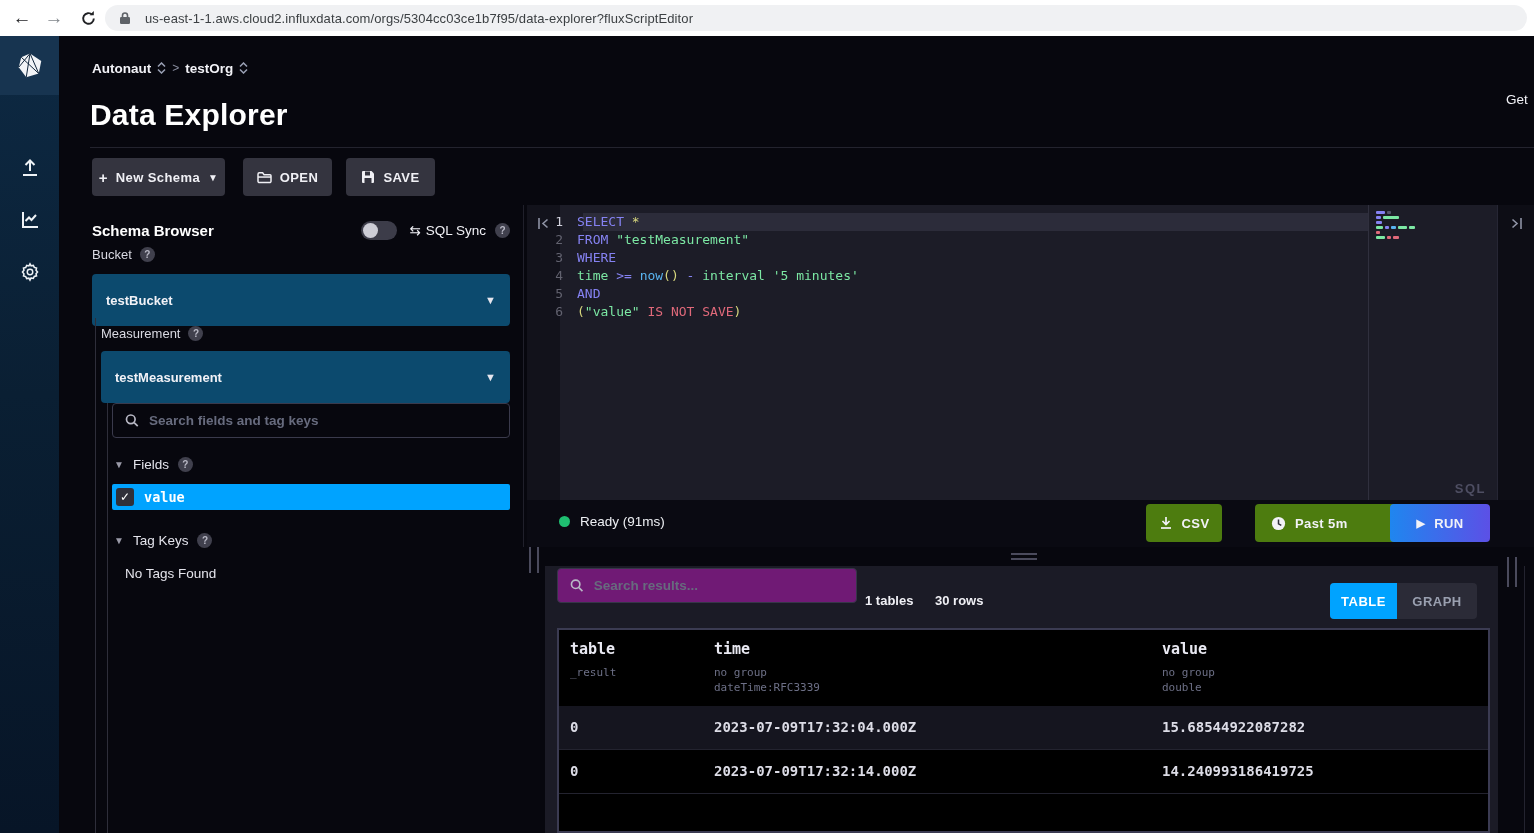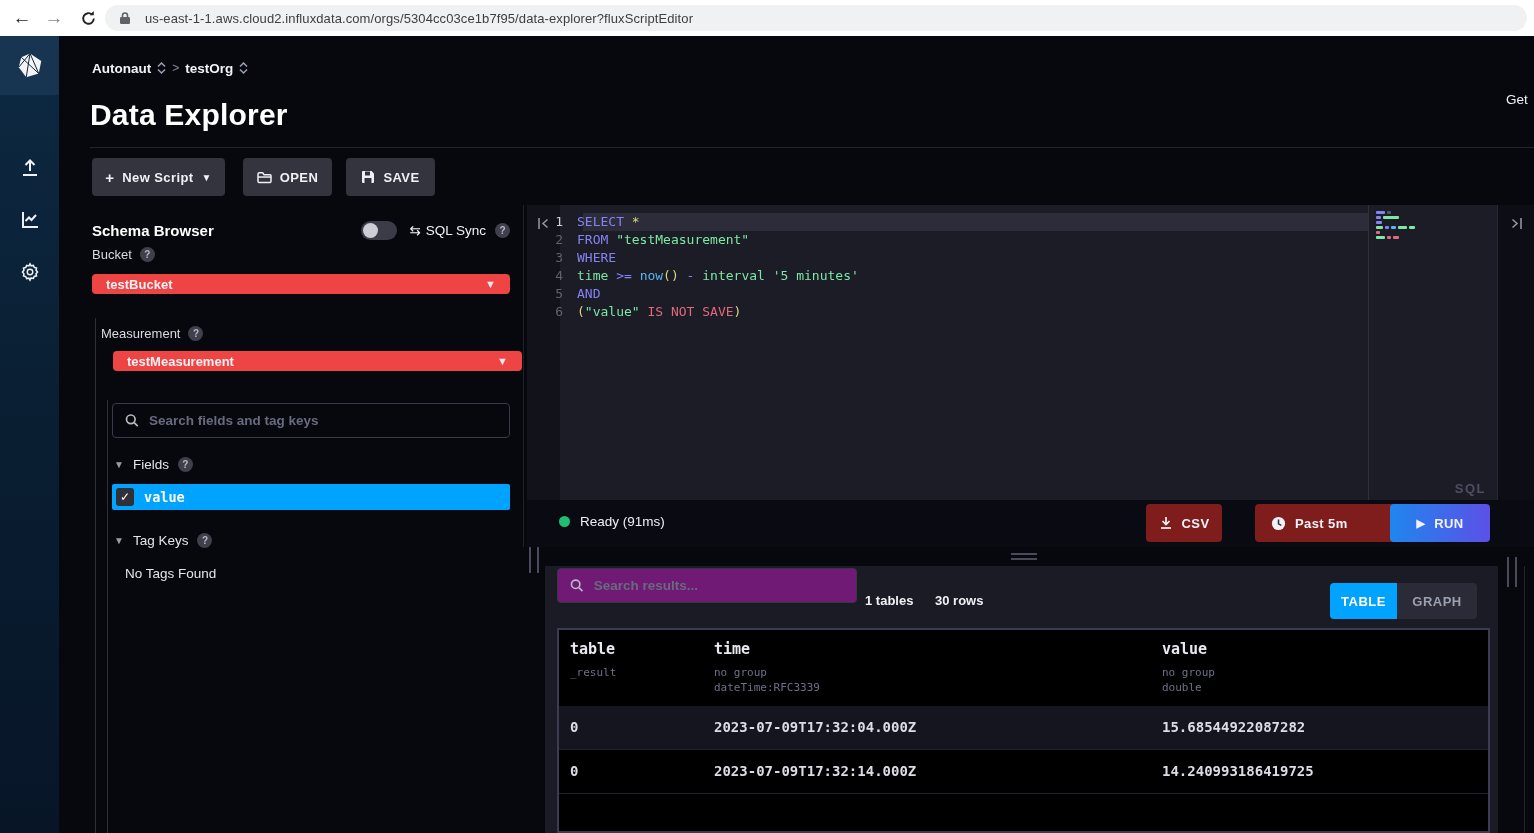--- a/index.html
+++ b/index.html
@@ -42,21 +42,21 @@
     color:#f0f0f5; font-size:13px; font-weight:bold; display:flex; align-items:center;
     justify-content:center; gap:8px; cursor:pointer; letter-spacing:.4px; }
   .btn svg { flex:none; }
 
   
   .label13 { color:#d9d9e2; font-size:13px; }
   .qcirc { display:inline-flex; width:15px; height:15px; border-radius:50%; background:#40404d;
     color:#b9b9c6; font-size:10px; font-weight:bold; align-items:center; justify-content:center; }
   .toggle { width:36px; height:19px; border-radius:10px; background:#3c3c49; position:relative; cursor:pointer; }
   .toggle .knob { position:absolute; left:2px; top:2px; width:15px; height:15px; border-radius:50%; background:#cdcdd6; }
-  .dropdown { position:absolute; height:20px; background:#ef4444; border-radius:4px; display:flex;
+  .dropdown { position:absolute; height:52px; background:#0c4a6e; border-radius:4px; display:flex;
     align-items:center; padding:0 14px; color:#f2f2f7; font-size:13px; font-weight:bold; cursor:pointer; }
   .dropdown .caret { margin-left:auto; color:#e6e6ee; font-size:11px; }
   .vline { position:absolute; width:1px; background:#2e2e3a; }
   .searchbox { position:absolute; height:35px; border:1px solid #3a3a4c; border-radius:4px;
     display:flex; align-items:center; gap:10px; padding:0 12px; background:transparent; }
   .searchbox input { background:transparent; border:none; outline:none; color:#c8c8d4;
     font-size:13.5px; font-weight:bold; width:100%; font-family:"Liberation Sans",sans-serif; }
   .searchbox input::placeholder { color:#676b7e; }
   .tree-row { position:absolute; display:flex; align-items:center; gap:9px; color:#e4e4ec;
     font-size:13.5px; cursor:pointer; }
@@ -88,21 +88,21 @@
   .sql-badge { position:absolute; right:48px; bottom:4px; color:#4e4e62; font-weight:bold;
     font-size:13px; letter-spacing:1.5px; }
   .ed-rightstrip { position:absolute; right:0; top:0; width:37px; height:295px; background:#0d0d15;
     border-left:1px solid #262634; }
 
   
   .statusbar { position:absolute; left:527px; top:464px; width:1007px; height:47px; background:#0a0a12; }
   .ready { position:absolute; left:32px; top:14px; display:flex; align-items:center; gap:10px;
     color:#eef0f4; font-size:13.5px; }
   .dot { width:11px; height:11px; border-radius:50%; background:#1fbf71; }
-  .sbtn { position:absolute; top:4px; height:38px; background:#7f1d1d; border-radius:4px; color:#f2f2f7;
+  .sbtn { position:absolute; top:4px; height:38px; background:#4d7c0f; border-radius:4px; color:#f2f2f7;
     font-size:13px; font-weight:bold; display:flex; align-items:center; justify-content:center; gap:9px;
     cursor:pointer; letter-spacing:.4px; }
   .runbtn { background:linear-gradient(90deg,#1f86ef,#5c50e6); }
 
   
   .vsplit-line { position:absolute; left:523px; top:169px; width:1px; height:342px; background:#20202b; }
   .vhandle { position:absolute; width:10px; height:30px; display:flex; justify-content:space-between; cursor:col-resize; }
   .vhandle i { width:2px; height:100%; background:#4a4a5c; }
   .hsplit { position:absolute; left:527px; top:511px; width:1007px; height:19px; cursor:row-resize; }
   .hhandle { position:absolute; left:484px; top:6px; width:26px; display:flex; flex-direction:column; gap:3px; }
@@ -200,21 +200,21 @@
         </svg>
     </span>
   </div>
   <div class="get-text">Get</div>
 
   <div class="h1">Data Explorer</div>
   <div class="title-divider"></div>
 
   <div class="btn" style="left:92px; width:133px;">
     <span style="font-size:15px;">+</span>
-    <span>New Script</span>
+    <span>New Schema</span>
     <span class="caret" style="font-size:10px;">▼</span>
   </div>
   <div class="btn" style="left:243px; width:89px;">
     <svg width="15" height="13" viewBox="0 0 16 14">
       <path d="M1 3.5 a1.5 1.5 0 0 1 1.5-1.5 H6 l1.5 2 H14 a1 1 0 0 1 1 1 V11 a1.5 1.5 0 0 1-1.5 1.5 H2.5 A1.5 1.5 0 0 1 1 11Z" fill="none" stroke="#f0f0f5" stroke-width="1.6"></path>
       <path d="M1 6.5 H15" stroke="#f0f0f5" stroke-width="1.6"></path>
     </svg>
     <span>OPEN</span>
   </div>
   <div class="btn" style="left:346px; width:89px;">
@@ -245,21 +245,21 @@
     <span class="caret">▼</span>
   </div>
 
   <div class="vline" style="left:95px; top:282px; height:515px;"></div>
   <div class="vline" style="left:107px; top:364px; height:433px;"></div>
 
   <div class="abs" style="left:101px; top:290px; display:flex; align-items:center; gap:8px;">
     <span class="label13">Measurement</span>
     <span class="qcirc">?</span>
   </div>
-  <div class="dropdown" style="left:101px; top:315px; width:409px;margin-left:12px;">
+  <div class="dropdown" style="left:101px; top:315px; width:409px;">
     <span>testMeasurement</span>
     <span class="caret">▼</span>
   </div>
 
   <div class="searchbox" style="left:112px; top:367px; width:398px;">
     <svg width="15" height="15" viewBox="0 0 15 15">
       <circle cx="6.2" cy="6.2" r="4.6" stroke="#b9b9c6" stroke-width="1.8" fill="none"></circle>
       <path d="M9.8 9.8 L13.6 13.6" stroke="#b9b9c6" stroke-width="1.8"></path>
     </svg>
     <input placeholder="Search fields and tag keys" style="">

